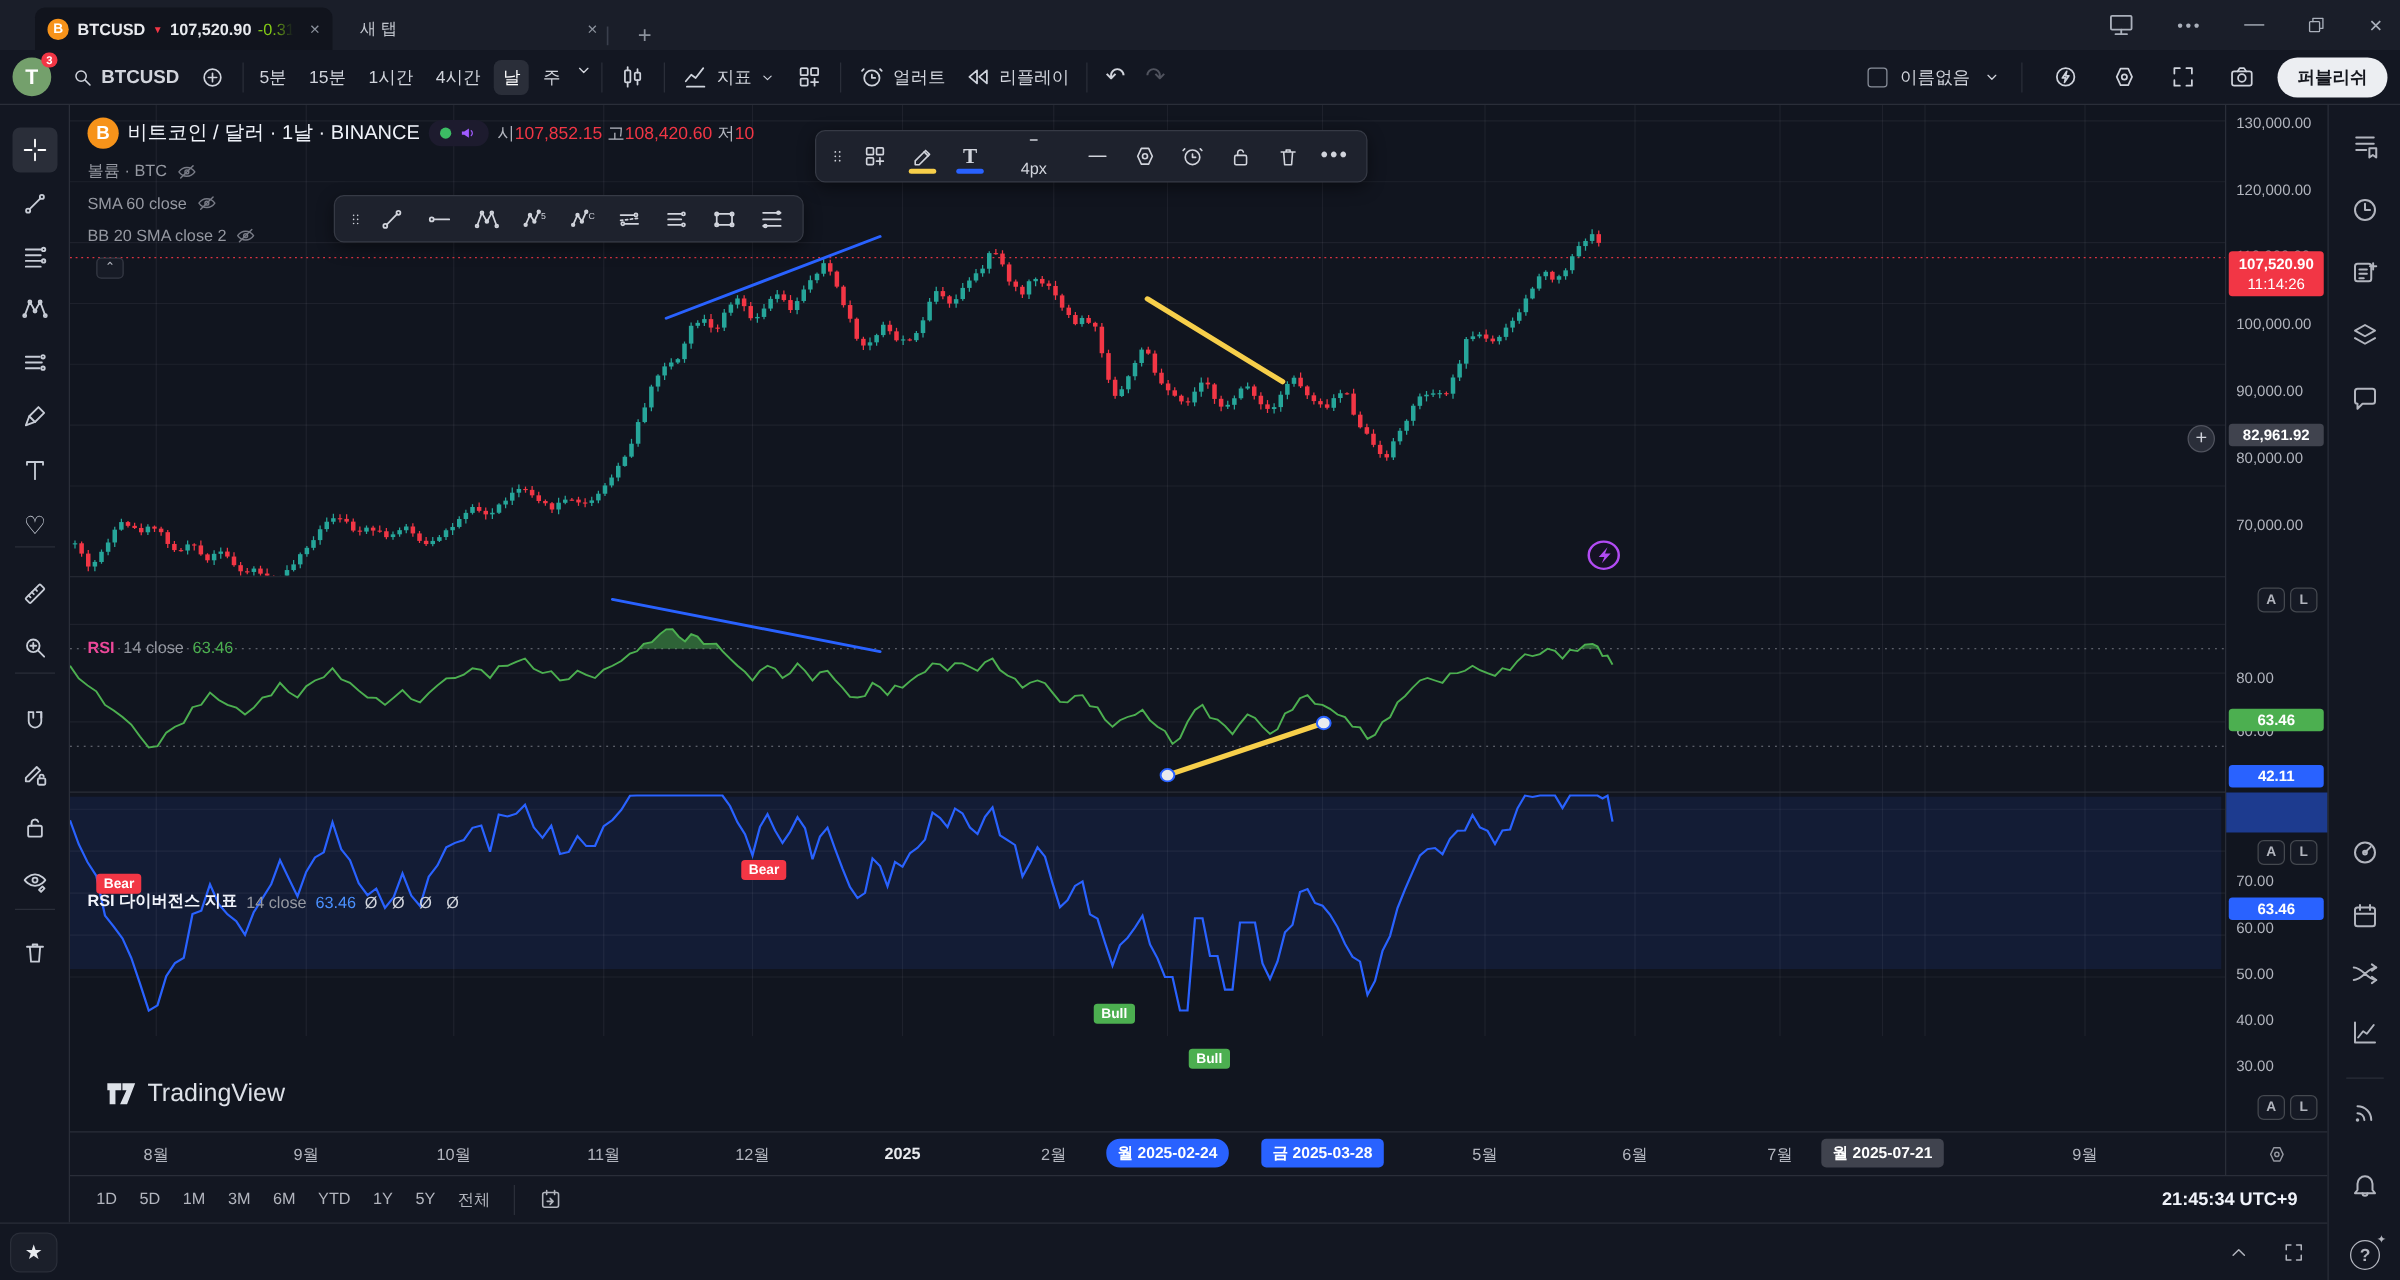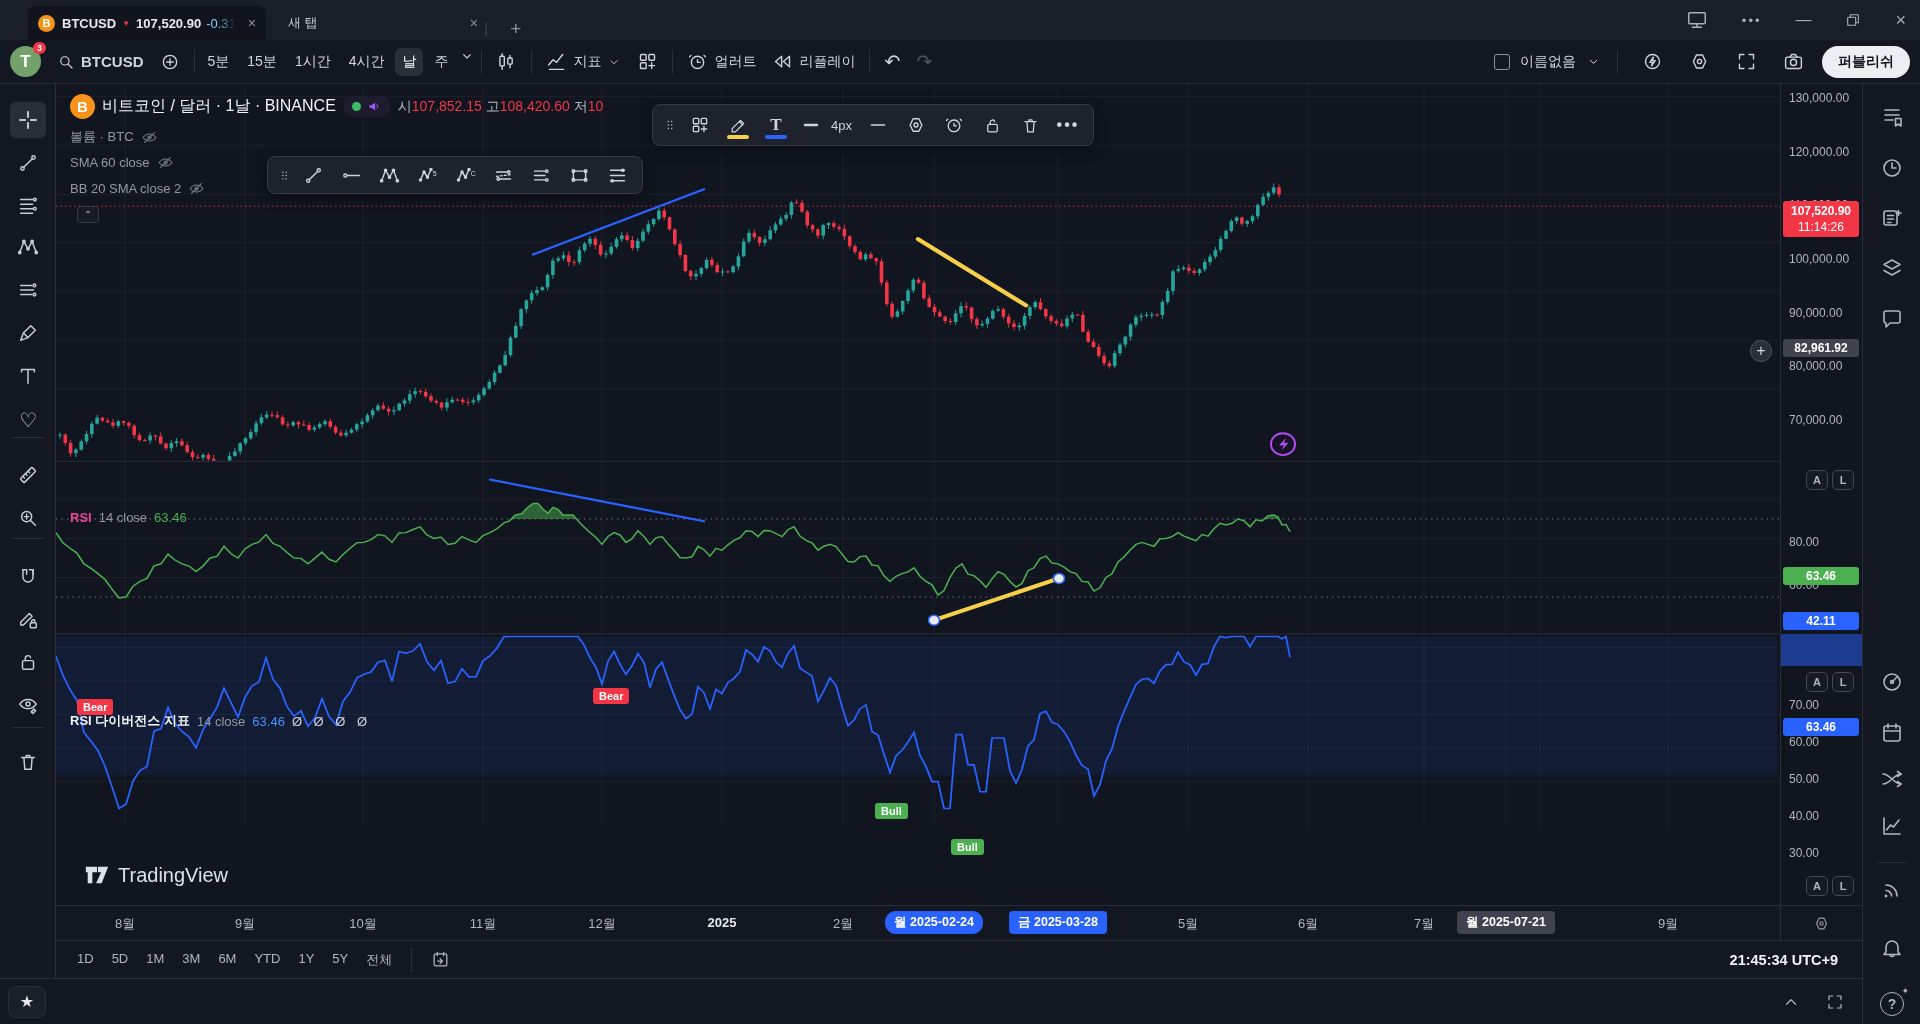--- a/index.html
+++ b/index.html
@@ -5,21 +5,21 @@
   *{margin:0;padding:0;box-sizing:border-box;font-family:"Liberation Sans","DejaVu Sans",sans-serif;}
   html,body{width:1920px;height:1024px;background:#131722;overflow:hidden;}
   #root{position:absolute;left:0;top:0;width:1920px;height:1024px;background:#131722;color:#d1d4dc;}
   .ic{display:inline-block;vertical-align:middle;stroke:currentColor;fill:none;stroke-width:1.6;stroke-linecap:round;stroke-linejoin:round;}
   
   #tabbar{position:absolute;left:0;top:0;width:1920px;height:40px;background:#1a1e29;display:flex;align-items:flex-end;}
   .tab{height:34px;display:flex;align-items:center;padding:0 10px;font-size:13px;color:#9aa0ac;}
   .tab.active{background:#11141d;border-radius:8px 8px 0 0;color:#e8eaee;margin-left:28px;width:238px;}
   .tab .fav{width:17px;height:17px;border-radius:50%;background:#f7931a;color:#fff;font-weight:bold;font-size:11px;display:flex;align-items:center;justify-content:center;margin-right:7px;flex:0 0 auto;}
   .tab .tprice{font-weight:bold;color:#e8eaee;margin-left:6px;}
-  .tab .tchg{color:#7dd3fc;margin-left:5px;-webkit-mask-image:linear-gradient(90deg,#000 40%,transparent 95%);mask-image:linear-gradient(90deg,#000 40%,transparent 95%);}
+  .tab .tchg{color:#84cc16;margin-left:5px;-webkit-mask-image:linear-gradient(90deg,#000 40%,transparent 95%);mask-image:linear-gradient(90deg,#000 40%,transparent 95%);}
   .tab .tdown{color:#f23645;font-size:8px;margin-left:6px;}
   .tclose{margin-left:auto;color:#8b919c;font-size:14px;cursor:pointer;}
   .newtab{margin-left:22px;color:#c3c7cf;font-size:13px;width:190px;display:flex;align-items:center;height:34px;}
   #tab-extras{display:flex;align-items:center;gap:22px;margin-left:6px;color:#8b919c;}
   #win-controls{position:absolute;right:14px;top:0;height:40px;display:flex;align-items:center;gap:34px;color:#aab0bb;}
   #win-controls .wc{cursor:pointer;display:flex;align-items:center;}
   
   #topbar{position:absolute;left:0;top:40px;width:1920px;height:44px;background:#131722;border-bottom:1px solid #2a2e39;display:flex;align-items:center;padding:0 10px;font-size:14px;}
   .tb-group{display:flex;align-items:flex-start;gap:4px;}
   .tb-btn{display:flex;align-items:center;gap:6px;padding:5px 8px;border-radius:6px;color:#d1d4dc;cursor:pointer;white-space:nowrap;}
@@ -926,21 +926,21 @@
           <svg class="ic" width="19" height="19" viewBox="0 0 24 24">
             <path d="M4 16L14.5 5.5l4 4L8 20H4z"></path>
             <path d="M13 7l4 4"></path>
           </svg>
           <span class="ul" style="background:#f7cf4a"></span>
         </span>
       <span class="fb-item">
           <span style="font-size:17px;font-weight:bold;font-family:'Liberation Serif',serif">T</span>
           <span class="ul" style="background:#2962ff"></span>
         </span>
-      <span class="fb-item" style="width:64px;gap:11px;flex-direction:row">
+      <span class="fb-item" style="width:64px;gap:11px;flex-direction:column">
         <svg class="ic" width="18" height="18" viewBox="0 0 24 24">
             <path d="M4 12h16" stroke-width="3.4"></path>
           </svg>
         <span style="font-size:13px">4px</span>
       </span>
       <span class="fb-item">
           <svg class="ic" width="20" height="20" viewBox="0 0 24 24">
             <path d="M4 12h16"></path>
           </svg>
         </span>

